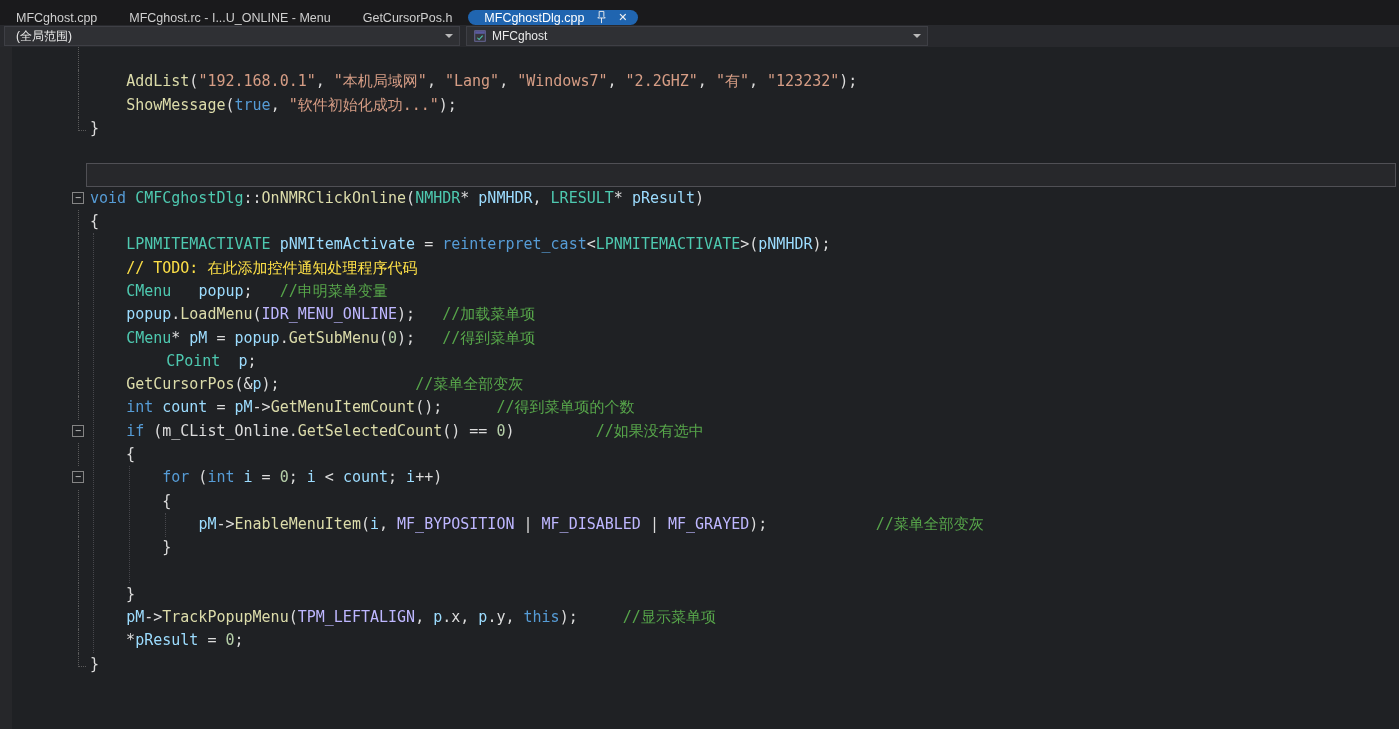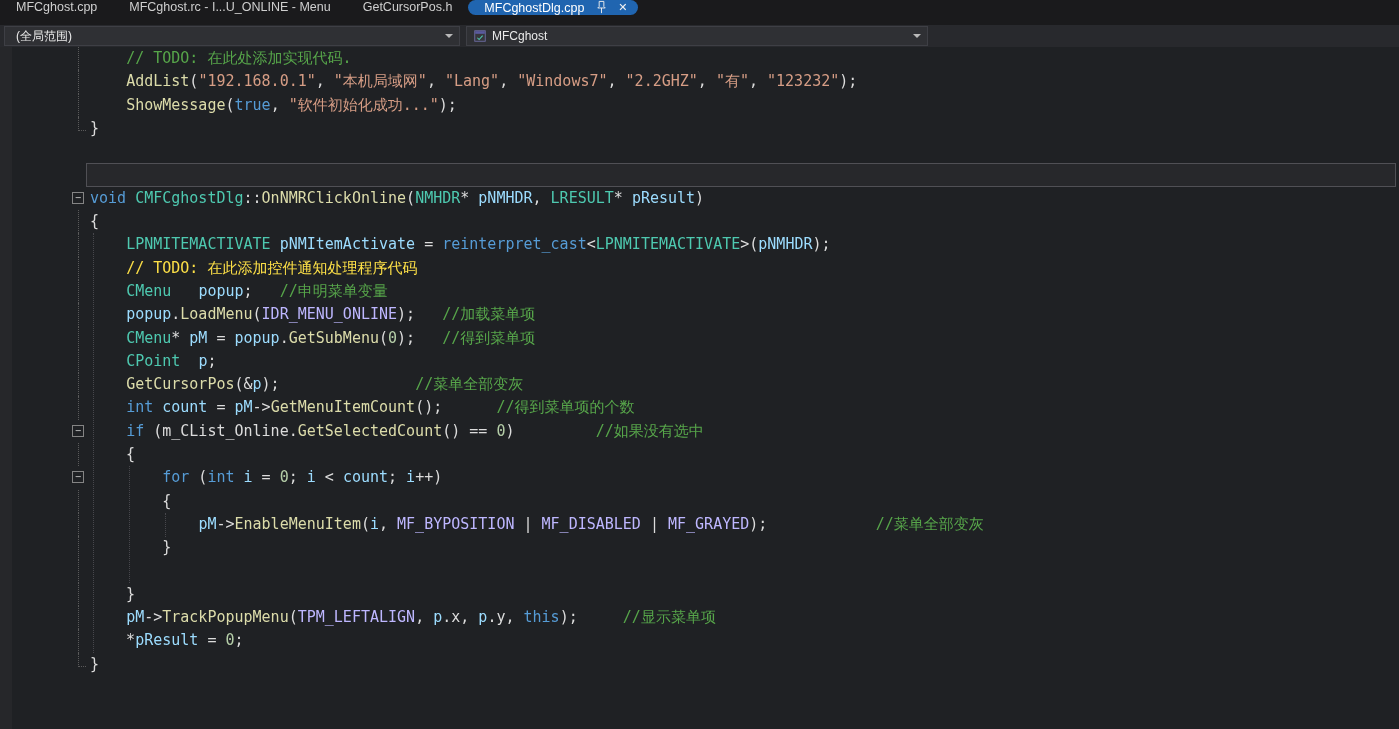--- a/index.html
+++ b/index.html
@@ -1,21 +1,21 @@
 <!DOCTYPE html>
 <html><head>
 <meta charset="utf-8">
 <style>
   * { margin:0; padding:0; box-sizing:border-box; }
   html,body { width:1399px; height:729px; overflow:hidden; }
   body { background:#1F2124; font-family:"Liberation Sans",sans-serif; }
   .window { width:1399px; height:729px; display:flex; flex-direction:column; }
 
   
-  .tabbar { height:25px; background:#1A1A1C; display:flex; align-items:flex-start; flex:none; }
+  .tabbar { height:25px; background:#1A1A1C; display:flex; align-items:flex-end; flex:none; }
   .tab { display:flex; align-items:center; padding:0 16px; font-size:12.5px; color:#CFCFCF; cursor:default; white-space:nowrap; }
   .tab.active { color:#FFFFFF; padding-right:8px;border-radius:10px; }
   .tab .pin { width:15px; height:15px; margin-left:10px; display:block; }
   .tab .close { margin-left:6px; font-size:11px; line-height:15px; color:#F2F2F2; width:15px; text-align:center; }
 
   
   .navbar { height:22px; background:#28292D; display:flex; align-items:center; gap:6px; padding-left:4px; flex:none; }
   .combo { height:20px; background:#2F3034; border:1px solid #3E3F45; display:flex; align-items:center; font-size:12px; color:#EAEAEA; padding:0 6px; }
   .combo.scope { width:462px; }
   .combo.member { width:456px; }
@@ -81,21 +81,20 @@
     </div>
   </div>
 
   <div class="editor">
     <div class="indicator-margin"></div>
     <div class="code-lines">
         <div class="line">
           <div class="om">
             <div class="vline"></div>
           </div>
-          <div class="codetxt"><span style="color: rgb(220, 220, 220);">    </span><span style="color: rgb(87, 166, 74);">// TODO: 在此处添加实现代码.</span></div>
         </div>
         <div class="line">
           <div class="om">
             <div class="vline"></div>
           </div>
           <div class="codetxt"><span style="color: rgb(220, 220, 220);">    </span><span style="color: rgb(220, 220, 170);">AddList</span><span style="color: rgb(220, 220, 220);">(</span><span style="color: rgb(214, 157, 133);">"192.168.0.1"</span><span style="color: rgb(220, 220, 220);">, </span><span style="color: rgb(214, 157, 133);">"本机局域网"</span><span style="color: rgb(220, 220, 220);">, </span><span style="color: rgb(214, 157, 133);">"Lang"</span><span style="color: rgb(220, 220, 220);">, </span><span style="color: rgb(214, 157, 133);">"Windows7"</span><span style="color: rgb(220, 220, 220);">, </span><span style="color: rgb(214, 157, 133);">"2.2GHZ"</span><span style="color: rgb(220, 220, 220);">, </span><span style="color: rgb(214, 157, 133);">"有"</span><span style="color: rgb(220, 220, 220);">, </span><span style="color: rgb(214, 157, 133);">"123232"</span><span style="color: rgb(220, 220, 220);">);</span></div>
         </div>
         <div class="line">
           <div class="om">
             <div class="vline"></div>
@@ -155,21 +154,21 @@
         <div class="line">
           <div class="om">
             <div class="vline"></div>
           </div>
           <div class="codetxt"><span style="color: rgb(220, 220, 220);">    </span><span style="color: rgb(78, 201, 176);">CMenu</span><span style="color: rgb(220, 220, 220);">* </span><span style="color: rgb(156, 220, 254);">pM</span><span style="color: rgb(220, 220, 220);"> = </span><span style="color: rgb(156, 220, 254);">popup</span><span style="color: rgb(220, 220, 220);">.</span><span style="color: rgb(220, 220, 170);">GetSubMenu</span><span style="color: rgb(220, 220, 220);">(</span><span style="color: rgb(181, 206, 168);">0</span><span style="color: rgb(220, 220, 220);">);   </span><span style="color: rgb(87, 166, 74);">//得到菜单项</span></div>
         </div>
         <div class="line">
           <div class="om">
             <div class="vline"></div>
           </div>
-          <div class="codetxt"><span style="color: rgb(220, 220, 220);">    </span><span style="color: rgb(78, 201, 176);">CPoint</span><span style="color: rgb(220, 220, 220);">  </span><span style="color: rgb(156, 220, 254);">p</span><span style="color: rgb(220, 220, 220);">;</span></div>
+          <div class="codetxt"><span style="color: rgb(220, 220, 220);">    </span><span style="color: rgb(78, 201, 176); margin-left: 40px;">CPoint</span><span style="color: rgb(220, 220, 220);">  </span><span style="color: rgb(156, 220, 254);">p</span><span style="color: rgb(220, 220, 220);">;</span></div>
         </div>
         <div class="line">
           <div class="om">
             <div class="vline"></div>
           </div>
           <div class="codetxt"><span style="color: rgb(220, 220, 220);">    </span><span style="color: rgb(220, 220, 170);">GetCursorPos</span><span style="color: rgb(220, 220, 220);">(&amp;</span><span style="color: rgb(156, 220, 254);">p</span><span style="color: rgb(220, 220, 220);">);               </span><span style="color: rgb(87, 166, 74);">//菜单全部变灰</span></div>
         </div>
         <div class="line">
           <div class="om">
             <div class="vline"></div>

